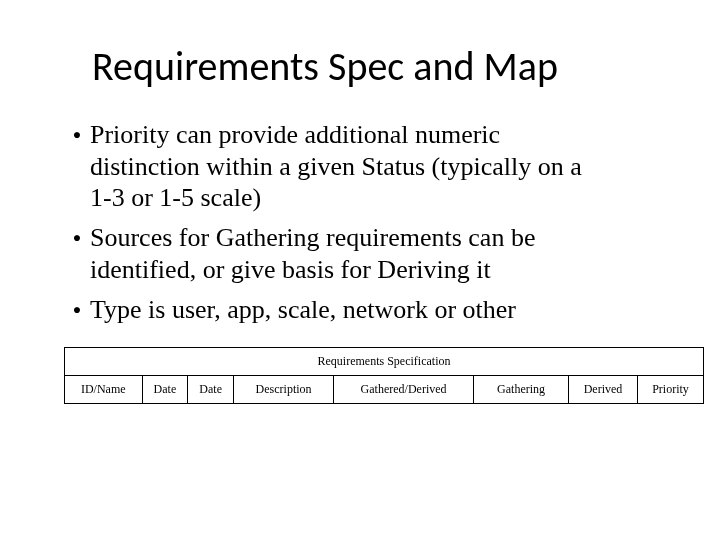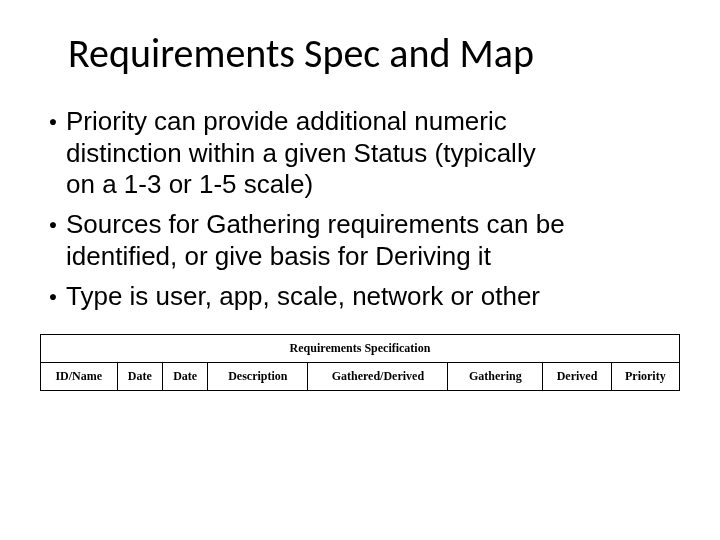--- a/index.html
+++ b/index.html
@@ -1,24 +1,24 @@
 <!DOCTYPE html>
 <html><head>
 <meta charset="utf-8">
 <style>
   * { box-sizing: border-box; margin: 0; padding: 0; }
   html, body { width: 720px; height: 540px; background: #fff; font-family: Arial, Helvetica, sans-serif; color: #000; }
-  .slide { width: 614px; height: 540px; position: relative; padding: 21px 40px 0 40px; }
+  .slide { width: 614px; height: 540px; position: relative; padding: 34px 40px 0 40px; margin-left: 24px; }
   .title { font-family: "Calibri", "Segoe UI", Arial, sans-serif; font-size: 40px; font-weight: 400; text-align: left; margin: 8px 0 28px 28px; letter-spacing: 0px; }
   .bullets { list-style: none; padding: 0 8px 0 0; }
   .bullets li { display: flex; align-items: flex-start; font-size: 26px; line-height: 1.22; margin-bottom: 8px; }
   .bullets li .dot { width: 26px; flex: 0 0 26px; font-size: 14px; line-height: 30px; text-align: center; }
-  .bullets li .txt { flex: 1; }
+  .bullets li .txt { flex: 1; font-family: Liberation Serif, serif; }
   .spec-table { width: 640px; margin: 22px auto 0 auto; border-collapse: collapse; border: 1px solid #000; table-layout: auto; }
-  .spec-table td, .spec-table th { border: 1px solid #000; font-family: "Times New Roman", Times, serif; font-weight: bold; font-size: 12px; padding: 6px 4px; text-align: center; vertical-align: middle; }
+  .spec-table td, .spec-table th { border: 1px solid #000; font-family: "Times New Roman", Times, serif; font-weight: normal; font-size: 12px; padding: 6px 4px; text-align: center; vertical-align: middle; }
   .spec-caption { padding: 8px 0; }
   .col-desc { width: 100px; }
   .col-gd { width: 140px; }
   .col-loc { width: 95px; }
   .footer { position: absolute; left: 0; right: 0; bottom: 14px; display: flex; justify-content: space-between; align-items: baseline; padding: 0 36px; font-size: 13px; color: #7a7a7a; }
   .footer .center { position: absolute; left: 0; right: 0; text-align: center; }
   .footer .left, .footer .right { position: relative; z-index: 1; }
 </style>
 </head>
 <body>

